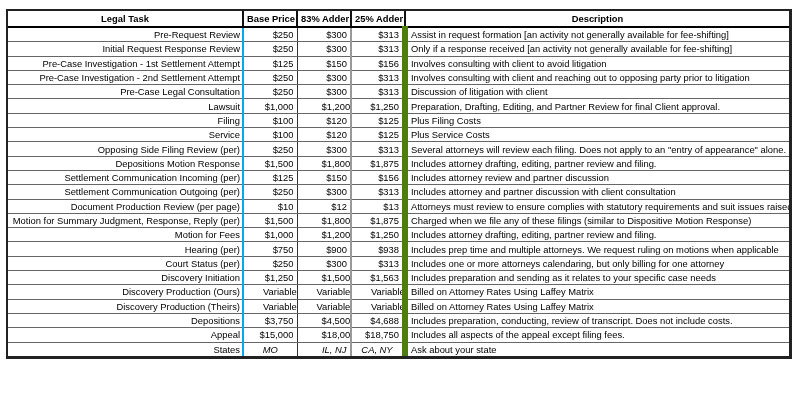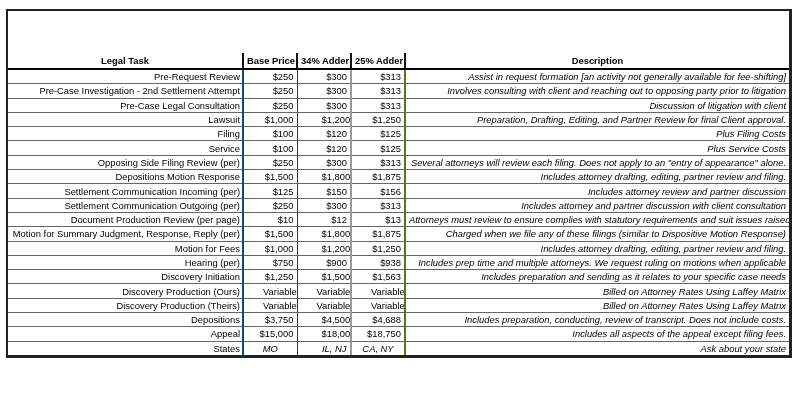--- a/index.html
+++ b/index.html
@@ -1,31 +1,31 @@
 <!DOCTYPE html>
 <html><head>
 <meta charset="utf-8">
 <style>
   html, body { margin: 0; padding: 0; background: #ffffff; }
   body { width: 800px; height: 409px; position: relative; overflow: hidden;
          font-family: "Liberation Sans", sans-serif; color: #000; }
   .tbl-wrap { position: absolute; left: 6px; top: 9px; width: 786px;
               border: 2px solid #222; border-right-width: 3px; border-bottom-width: 3px;
               box-sizing: border-box; }
-  table { border-collapse: collapse; width: 100%; table-layout: fixed; font-size: 9.4px; margin-top: 42px; }
+  table { border-collapse: collapse; width: 100%; table-layout: fixed; font-size: 9.4px; }
   th { font-weight: bold; height: 15px; padding: 0 3px; text-align: center;
        border-bottom: 2px solid #000; border-right: 2px solid #111; white-space: nowrap; overflow: hidden; }
   td { height: 13.3px; padding: 0 3px; white-space: nowrap; overflow: hidden;
        border-bottom: 1px solid #666; border-right: 1px solid #333; line-height: 13px; }
   tr:last-child td { border-bottom: none; }
   th:last-child, td:last-child { border-right: none; }
-  td.c-task { text-align: right; padding-right: 2px; border-right: 2px solid #0c4a6e; }
+  td.c-task { text-align: right; padding-right: 2px; border-right: 2px solid #0ea5e9; }
   td.c-price { text-align: right; }
   td.c-20 { border-right: 2px solid #999; padding-left: 24px; }
-  td.c-desc { text-align: right; border-left: 2px solid #4d7c0f; font-style: italic; }
+  td.c-desc { text-align: left; border-left: 6px solid #4d7c0f; }
   td.var { text-align: right; padding-left: 19px; }
   td.state { text-align: center; font-style: italic; }
   col.w-task { width: 235px; }
   col.w-base { width: 54px; }
   col.w-20 { width: 54px; }
   col.w-25 { width: 54px; }
 </style>
 </head>
 <body>
 
@@ -35,34 +35,48 @@
       <col class="w-task">
         <col class="w-base">
         <col class="w-20">
         <col class="w-25">
         <col>
     </colgroup>
     <thead>
       <tr>
         <th>Legal Task</th>
         <th>Base Price</th>
-        <th>34% Adder</th>
+        <th>83% Adder</th>
         <th>25% Adder</th>
         <th>Description</th>
       </tr>
     </thead>
     <tbody id="tbody">
         <tr>
           <td class="c-task">Pre-Request Review</td>
           <td class="c-price">$250</td>
           <td class="c-price c-20">$300</td>
           <td class="c-price">$313</td>
           <td class="c-desc">Assist in request formation [an activity not generally available for fee-shifting]</td>
         </tr>
         <tr>
+          <td class="c-task">Initial Request Response Review</td>
+          <td class="c-price">$250</td>
+          <td class="c-price c-20">$300</td>
+          <td class="c-price">$313</td>
+          <td class="c-desc">Only if a response received [an activity not generally available for fee-shifting]</td>
+        </tr>
+        <tr>
+          <td class="c-task">Pre-Case Investigation - 1st Settlement Attempt</td>
+          <td class="c-price">$125</td>
+          <td class="c-price c-20">$150</td>
+          <td class="c-price">$156</td>
+          <td class="c-desc">Involves consulting with client to avoid litigation</td>
+        </tr>
+        <tr>
           <td class="c-task">Pre-Case Investigation - 2nd Settlement Attempt</td>
           <td class="c-price">$250</td>
           <td class="c-price c-20">$300</td>
           <td class="c-price">$313</td>
           <td class="c-desc">Involves consulting with client and reaching out to opposing party prior to litigation</td>
         </tr>
         <tr>
           <td class="c-task">Pre-Case Legal Consultation</td>
           <td class="c-price">$250</td>
           <td class="c-price c-20">$300</td>
@@ -140,20 +154,27 @@
           <td class="c-desc">Includes attorney drafting, editing, partner review and filing.</td>
         </tr>
         <tr>
           <td class="c-task">Hearing (per)</td>
           <td class="c-price">$750</td>
           <td class="c-price c-20">$900</td>
           <td class="c-price">$938</td>
           <td class="c-desc">Includes prep time and multiple attorneys. We request ruling on motions when applicable</td>
         </tr>
         <tr>
+          <td class="c-task">Court Status (per)</td>
+          <td class="c-price">$250</td>
+          <td class="c-price c-20">$300</td>
+          <td class="c-price">$313</td>
+          <td class="c-desc">Includes one or more attorneys calendaring, but only billing for one attorney</td>
+        </tr>
+        <tr>
           <td class="c-task">Discovery Initiation</td>
           <td class="c-price">$1,250</td>
           <td class="c-price c-20">$1,500</td>
           <td class="c-price">$1,563</td>
           <td class="c-desc">Includes preparation and sending as it relates to your specific case needs</td>
         </tr>
         <tr>
           <td class="c-task">Discovery Production (Ours)</td>
           <td class="c-price var">Variable</td>
           <td class="c-price c-20 var">Variable</td>

